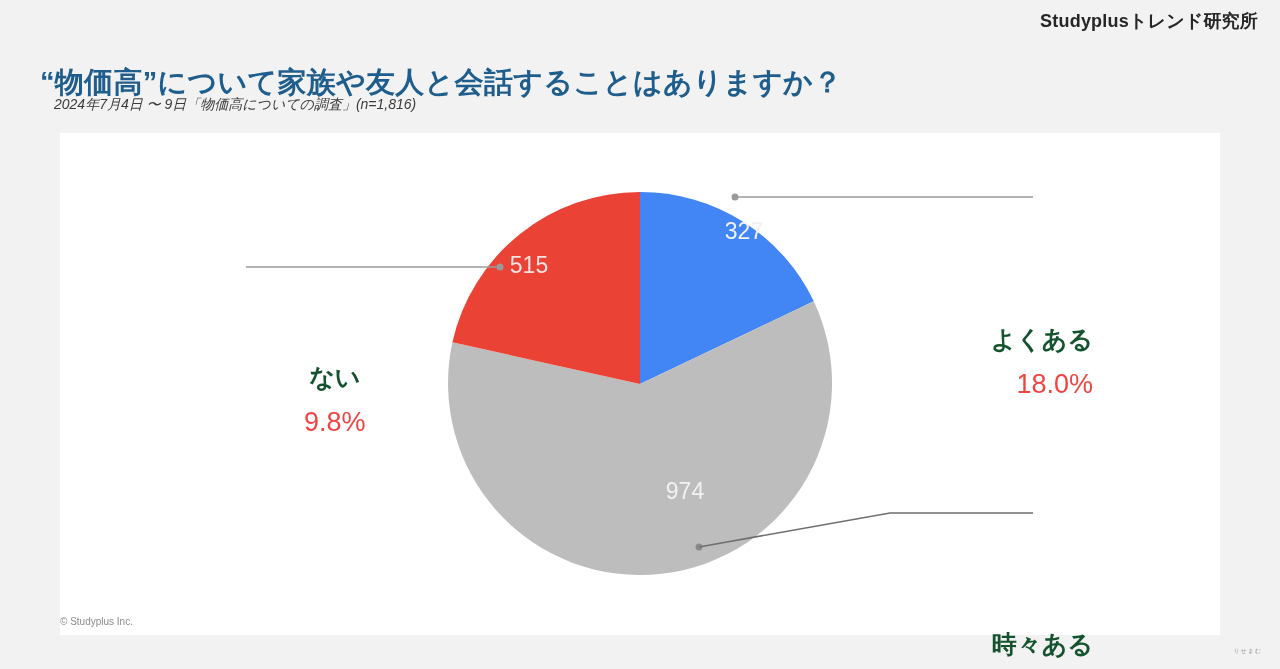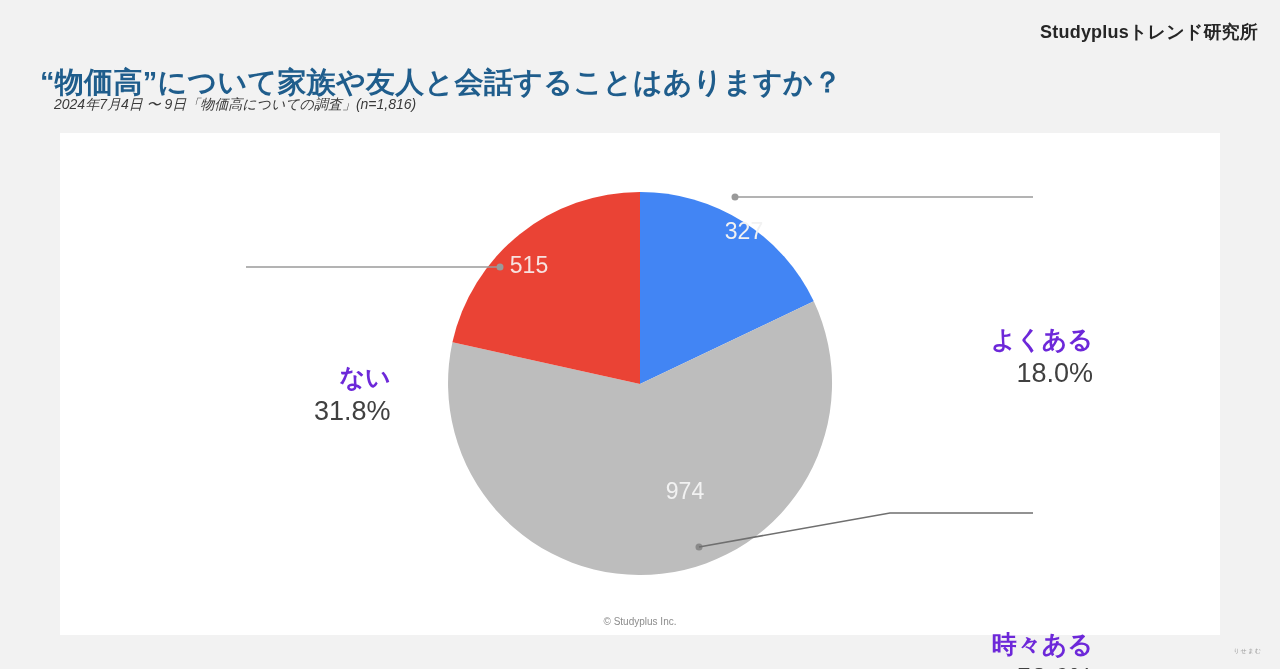--- a/index.html
+++ b/index.html
@@ -18,21 +18,20 @@
   
   .brand-bar {
     position: absolute;
     top: 9px;
     right: 22px;
     font-size: 18px;
     font-weight: 700;
     color: #262626;
     letter-spacing: 0.2px;
     white-space: nowrap;
-    margin-top: 11px;
   }
 
   .page-title {
     position: absolute;
     left: 40px;
     top: 44px;
     font-size: 29px;
     font-weight: 700;
     color: #1f5d8c;
     letter-spacing: 0.3px;
@@ -76,48 +75,48 @@
 
   
   .callout {
     position: absolute;
     text-align: right;
     white-space: nowrap;
   }
   .callout .callout-name {
     font-size: 25px;
     font-weight: 700;
-    color: #6d28d9;
+    color: #14532d;
     line-height: 1.18;
     display: block;
   }
   .callout .callout-pct {
     font-size: 27px;
     font-weight: 400;
-    color: #404040;
+    color: #ef4444;
     line-height: 1.18;
     display: block;
-    margin-top: 3px;
+    margin-top: 14px;
   }
 
   .callout-yoku   { right: 127px; top: 192px; }
   .callout-tokidoki { right: 127px; top: 497px; }
   .callout-nai {
-    left: 254px;
+    left: 244px;
     top: 230px;
-    text-align: right;
+    text-align: center;
   }
 
   
   .card-footer {
     position: absolute;
     left: 0;
     right: 0;
     bottom: 8px;
-    text-align: center;
+    text-align: left;
     font-size: 10px;
     color: #8c8c8c;
   }
 
   .watermark {
     position: absolute;
     right: 12px;
     bottom: 14px;
     text-align: right;
     color: #9b9b9b;
@@ -187,21 +186,21 @@
       <span class="callout-pct">18.0%</span>
     </div>
 
     <div class="callout callout-tokidoki">
       <span class="callout-name">時々ある</span>
       <span class="callout-pct">53.6%</span>
     </div>
 
     <div class="callout callout-nai">
       <span class="callout-name">ない</span>
-      <span class="callout-pct">31.8%</span>
+      <span class="callout-pct">9.8%</span>
     </div>
   </div>
 
   <div class="card-footer">© Studyplus Inc.</div>
 </div>
 
 <div class="watermark">
   <span class="wm-ruby">りせまむ</span>
 </div>
 

